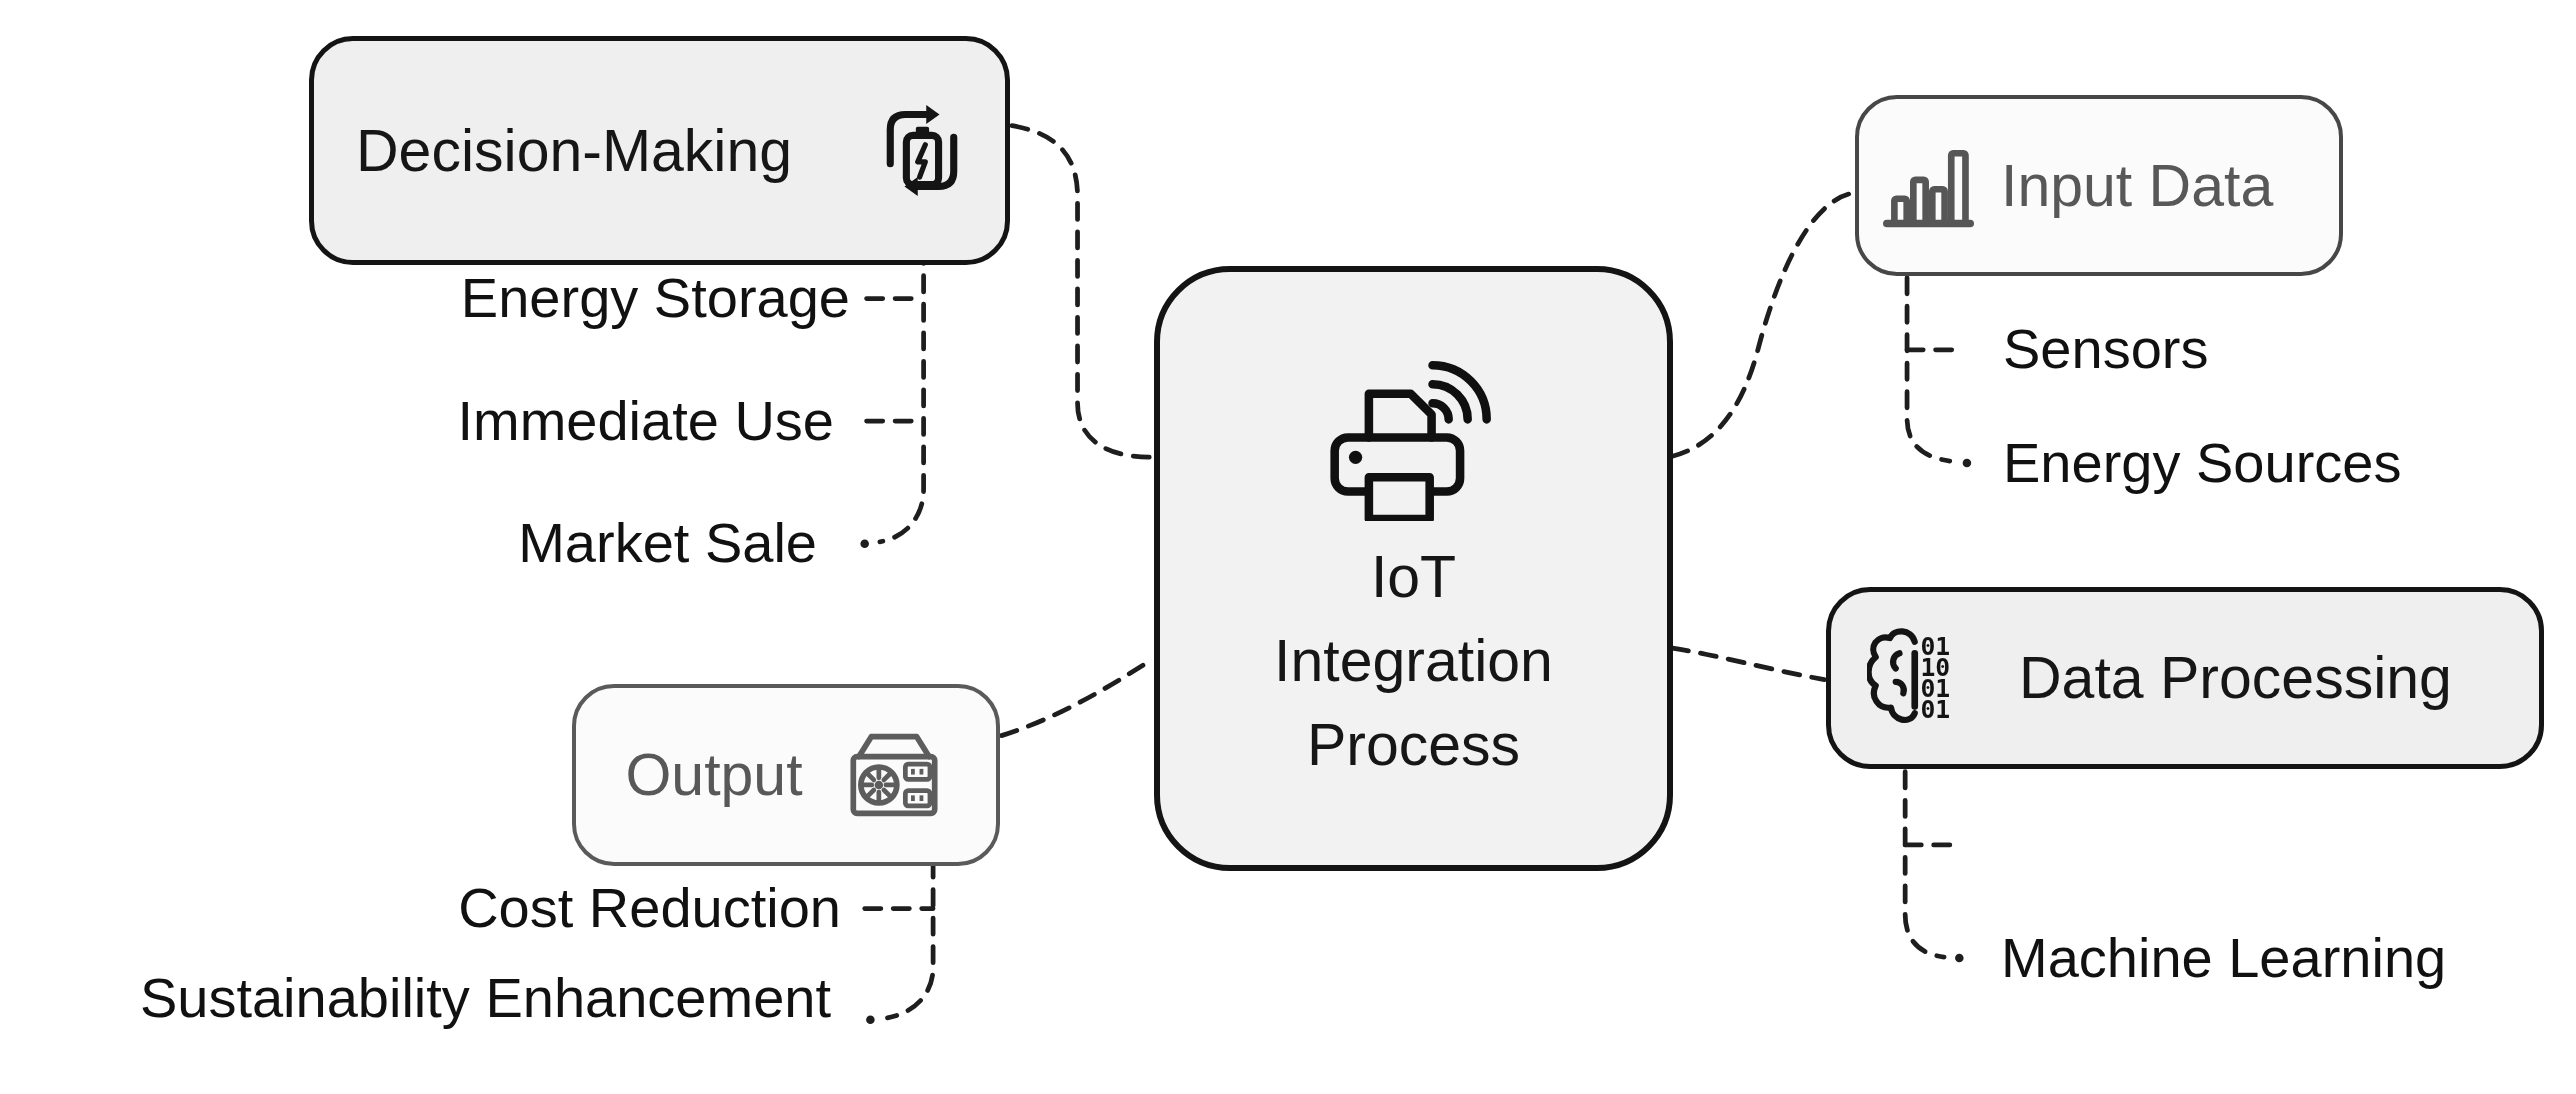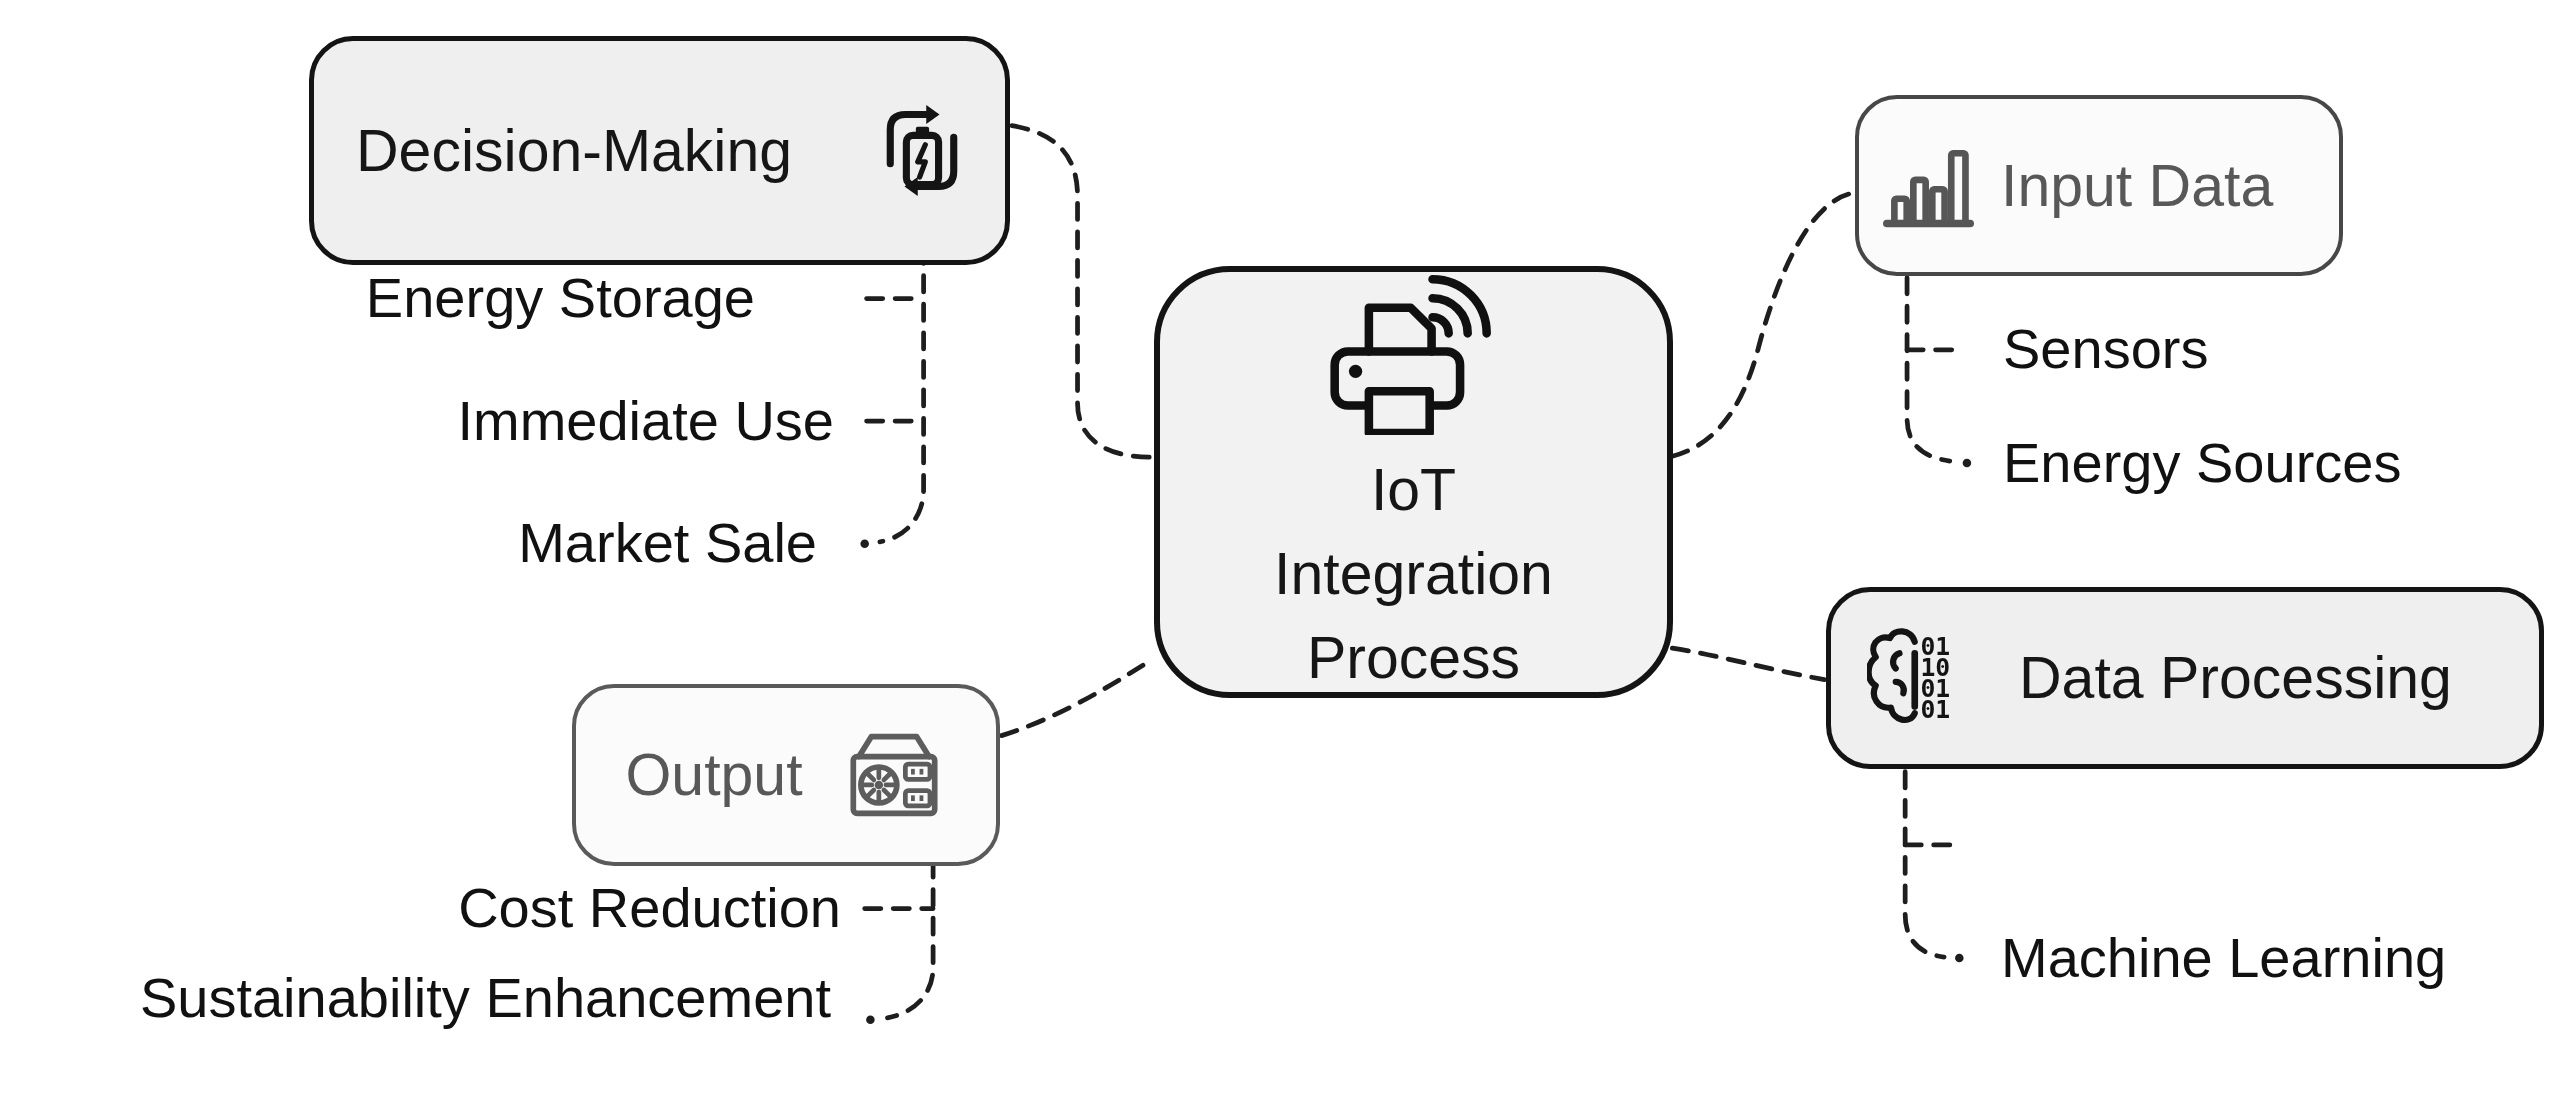--- a/index.html
+++ b/index.html
@@ -30,32 +30,32 @@
     left:1826px;top:587px;width:718px;height:182px;border-radius:44px;
     border:5.7px solid var(--dark-border,#141414);background:var(--node-fill-dark,#efefef);
     padding-left:36px;gap:47px;
   }
   #node-output{
     left:572px;top:648px;width:428px;height:182px;border-radius:42px;
     border:4.8px solid var(--light-border,#5a5a5a);background:var(--node-fill-light,#fbfbfb);
     justify-content:center;gap:38px;margin-top:36px;
   }
   #center-node{
-    left:1154px;top:266px;width:519px;height:432px;border-radius:76px;
+    left:1154px;top:266px;width:519px;height:605px;border-radius:76px;
     border:6.7px solid var(--dark-border,#141414);background:var(--node-fill-center,#f2f2f2);
     flex-direction:column;justify-content:center;
   }
   #center-node .center-icon{margin-bottom:13.3px;}
   .center-line{display:block;font-size:59px;line-height:84px;text-align:center;color:var(--dark-text,#161616);}
   
   .leaf{
     position:absolute;height:68px;line-height:68px;font-size:56px;
     color:var(--leaf-text,#111111);white-space:nowrap;
   }
-  #leaf-energy-storage{right:1821px;top:264px;}
+  #leaf-energy-storage{right:1726px;top:264px;}
   #leaf-immediate-use{right:1742px;top:387px;}
   #leaf-market-sale{right:1759px;top:509px;}
   #leaf-cost-reduction{right:1735px;top:874px;}
   #leaf-sustainability-enhancement{right:1745px;top:964px;}
   #leaf-sensors{left:2003px;top:315px;}
   #leaf-energy-sources{left:2003px;top:429px;}
   #leaf-ai-algorithms{left:2003px;top:811px;}
   #leaf-machine-learning{left:2001px;top:924px;}
   .icon{display:flex;align-items:center;justify-content:center;}
 </style>

